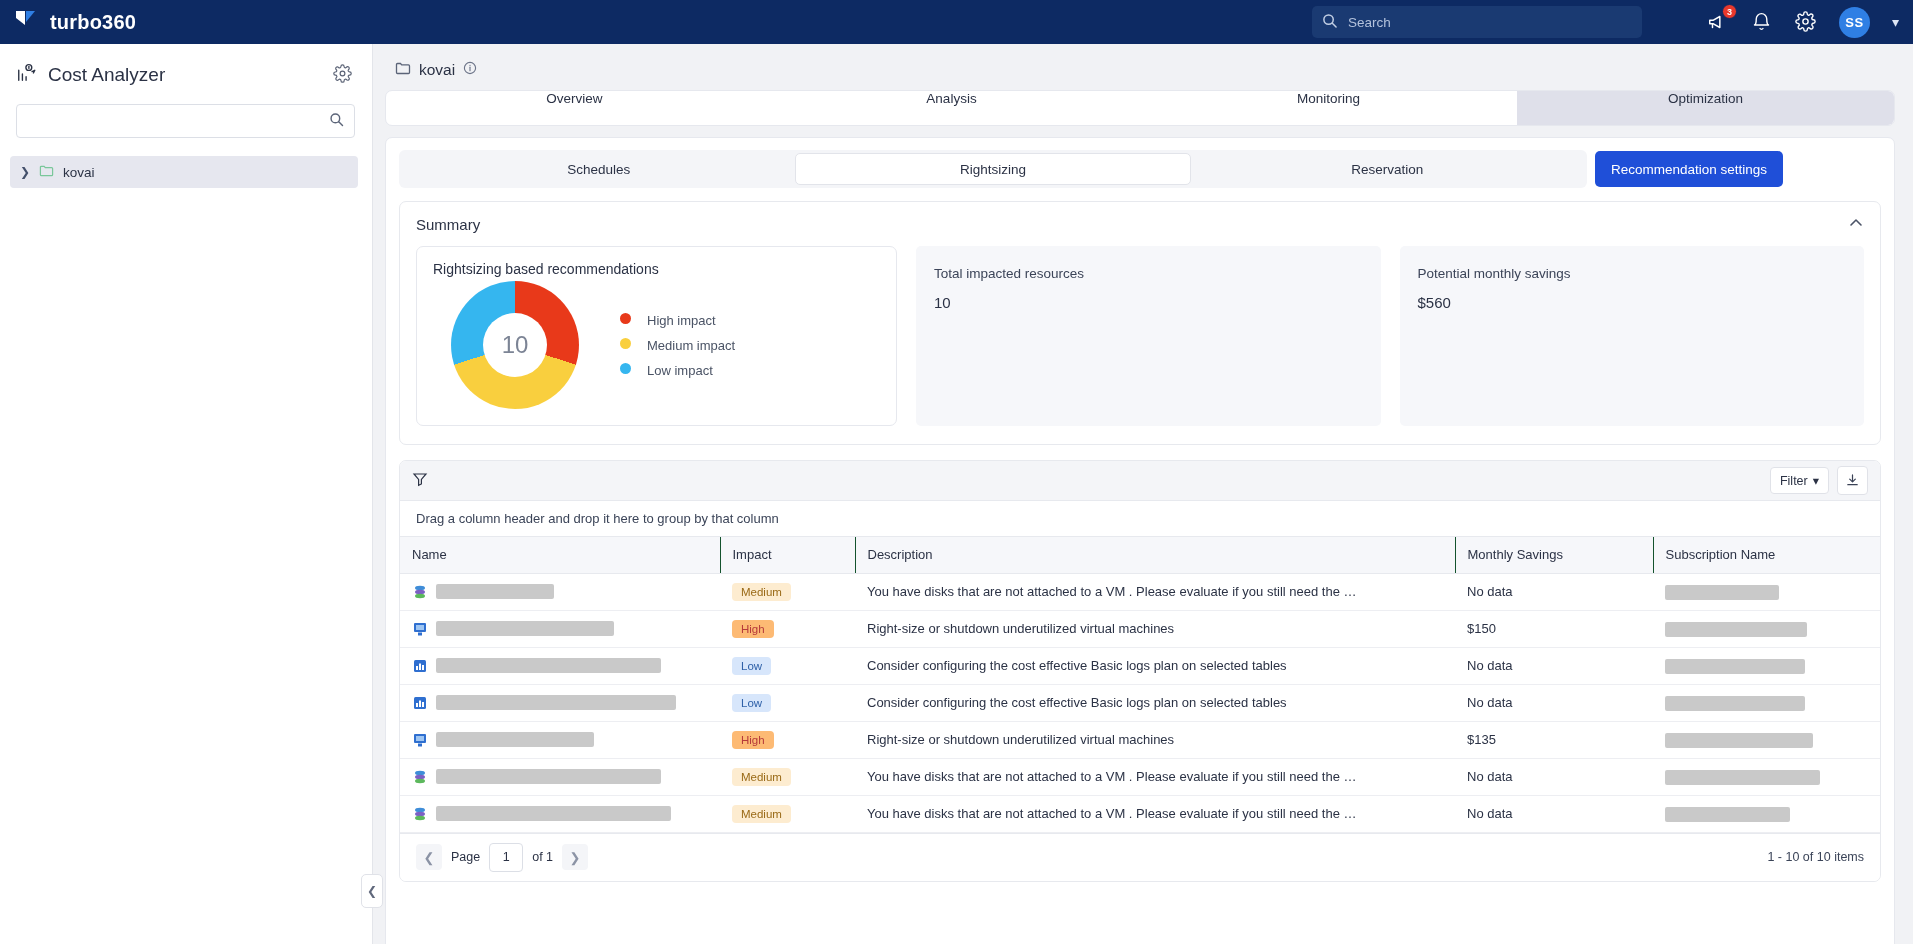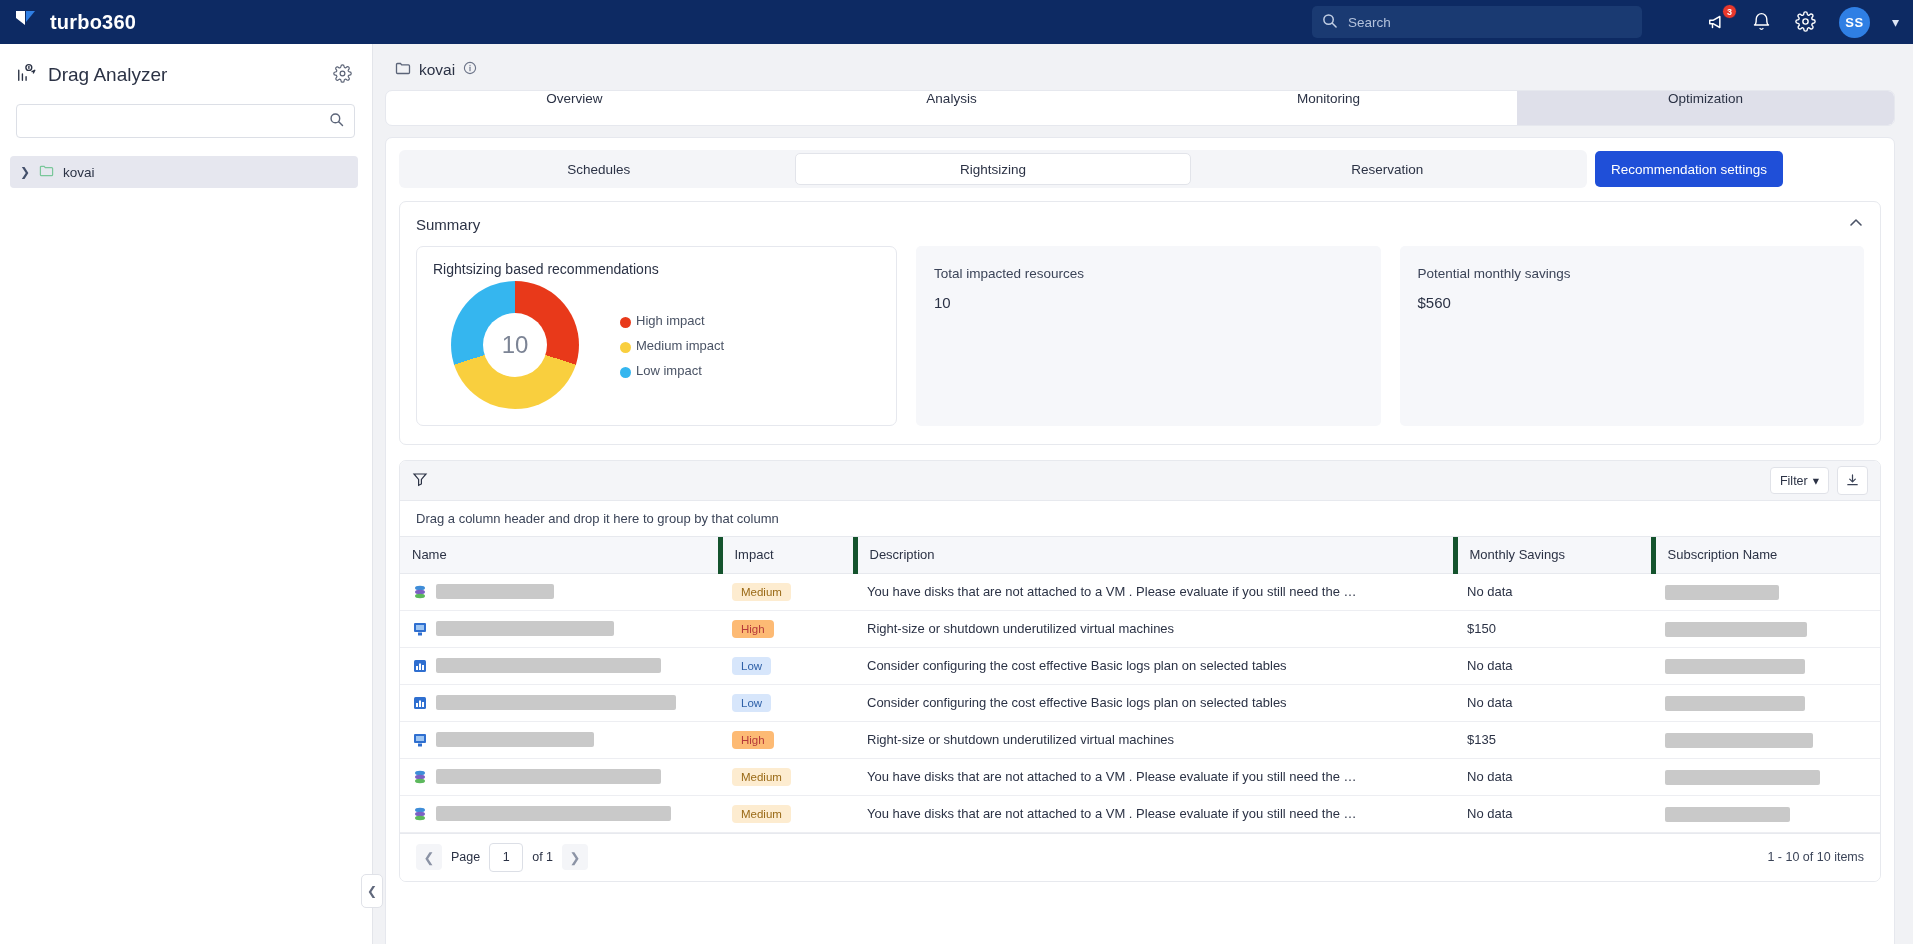--- a/index.html
+++ b/index.html
@@ -131,21 +131,21 @@
   .donut-wrap { width: 163px; height: 128px; position: relative; flex-shrink: 0; }
   .donut {
     width: 128px; height: 128px; border-radius: 50%; margin-left: 18px;
   }
   .donut-hole {
     position: absolute; left: 50px; top: 32px; width: 64px; height: 64px;
     border-radius: 50%; background: #fff; display: flex; align-items: center; justify-content: center;
     font-size: 24px; color: #7c8495;
   }
   .legend { display: flex; flex-direction: column; gap: 10px; }
-  .legend-item { display: flex; align-items: flex-end; gap: 5px; font-size: 13px; color: #4a5365; }
+  .legend-item { display: flex; align-items: flex-start; gap: 16px; font-size: 13px; color: #4a5365; }
   .dot { width: 11px; height: 11px; border-radius: 50%; flex-shrink: 0; }
   .stat-card {
     flex: 1; background: #f6f7fa; border-radius: 5px; padding: 20px 18px;
   }
   .stat-label { font-size: 13.5px; color: #3b4458; margin-bottom: 13px; }
   .stat-value { font-size: 15px; color: #2b3245; }
 
   .table-card { border: 1px solid #e7e9ee; border-radius: 7px; margin-top: 15px; overflow: hidden; }
   .table-toolbar {
     background: #f4f5f8; height: 40px; display: flex; align-items: center;
@@ -162,21 +162,21 @@
     background: #fff; border: 1px solid #e0e2e8; border-radius: 4px; width: 31px; height: 29px;
     display: flex; align-items: center; justify-content: center; cursor: pointer; color: #3a4256;
   }
   .group-bar {
     height: 36px; display: flex; align-items: center; padding: 0 16px;
     font-size: 13px; color: #3b4458; background: #fff; border-bottom: 1px solid #e7e9ee;
   }
   table { width: 100%; border-collapse: collapse; table-layout: fixed; }
   thead th {
     background: #f6f7fa; text-align: left; font-size: 13px; font-weight: 400;
-    color: #2b3245; padding: 10px 12px; border-right: 5px solid #14532d;
+    color: #2b3245; padding: 10px 12px; border-right: 1px solid #14532d;
     border-bottom: 1px solid #e7e9ee; height: 36px;
   }
   thead th:last-child { border-right: none; }
   tbody td {
     padding: 8px 12px; font-size: 13px; color: #2b3245; border-bottom: 1px solid #edeef2;
     height: 37px; overflow: hidden; white-space: nowrap; text-overflow: ellipsis;
   }
   .redact {
     display: inline-block; height: 15px; background: #c9c9c9; border-radius: 2px;
     vertical-align: middle;
@@ -261,21 +261,21 @@
   <aside class="sidebar">
     <div class="sb-head">
       <span>
         <svg width="22" height="22" viewBox="0 0 24 24" fill="none" stroke="#2b3245" stroke-width="1.5">
           <path d="M3 20V9M7 20v-7M11 20v-4" stroke-linecap="round"></path>
           <circle cx="14" cy="6" r="3.2"></circle>
           <path d="M14 4.5v3M13 5.2h2M13 6.6h2" stroke-width="0.9"></path>
           <path d="M17.5 10.5l3-1.5-1.5 3" stroke-linecap="round" stroke-linejoin="round"></path>
         </svg>
       </span>
-      <span class="sb-title">Drag Analyzer</span>
+      <span class="sb-title">Cost Analyzer</span>
       <span class="sb-gear">
         <svg width="19" height="19" viewBox="0 0 24 24" fill="none" stroke="#5a6275" stroke-width="1.5">
           <circle cx="12" cy="12" r="3"></circle>
           <path d="M19.4 15a1.6 1.6 0 00.3 1.8l.1.1a2 2 0 11-2.8 2.8l-.1-.1a1.6 1.6 0 00-1.8-.3 1.6 1.6 0 00-1 1.5V21a2 2 0 11-4 0v-.1a1.6 1.6 0 00-1-1.5 1.6 1.6 0 00-1.8.3l-.1.1a2 2 0 11-2.8-2.8l.1-.1a1.6 1.6 0 00.3-1.8 1.6 1.6 0 00-1.5-1H3a2 2 0 110-4h.1a1.6 1.6 0 001.5-1 1.6 1.6 0 00-.3-1.8l-.1-.1a2 2 0 112.8-2.8l.1.1a1.6 1.6 0 001.8.3H9a1.6 1.6 0 001-1.5V3a2 2 0 114 0v.1a1.6 1.6 0 001 1.5 1.6 1.6 0 001.8-.3l.1-.1a2 2 0 112.8 2.8l-.1.1a1.6 1.6 0 00-.3 1.8V9a1.6 1.6 0 001.5 1H21a2 2 0 110 4h-.1a1.6 1.6 0 00-1.5 1z"></path>
         </svg>
       </span>
     </div>
 
     <div class="sb-search">
       <input type="text" placeholder="" style="">

